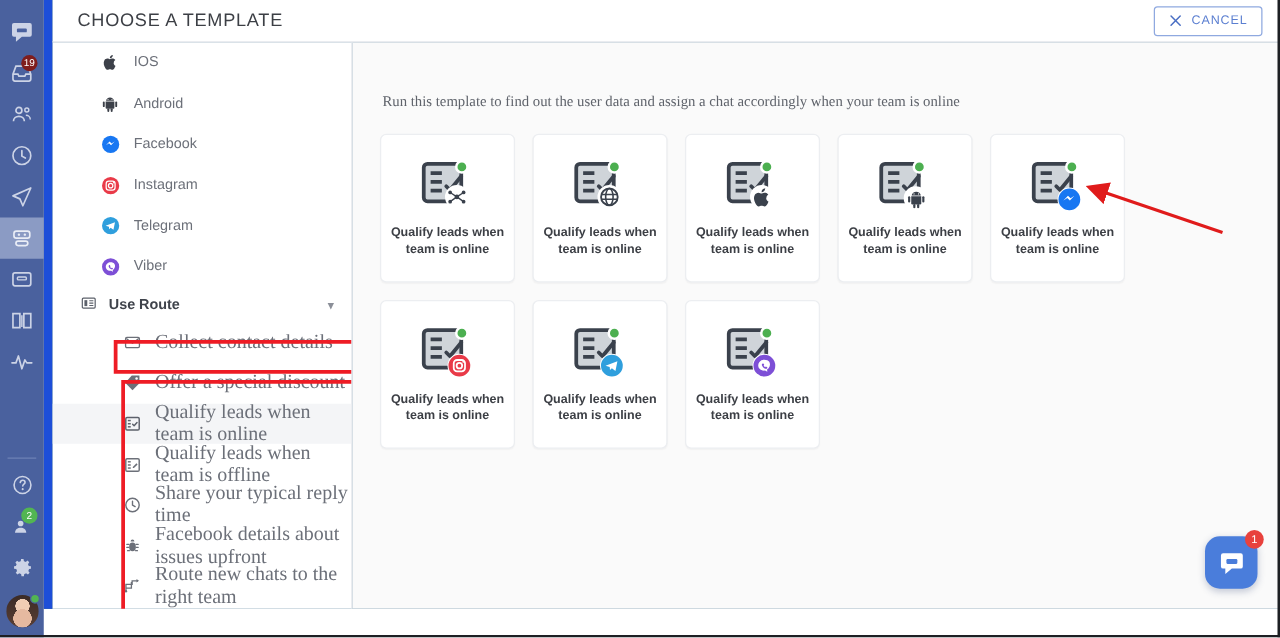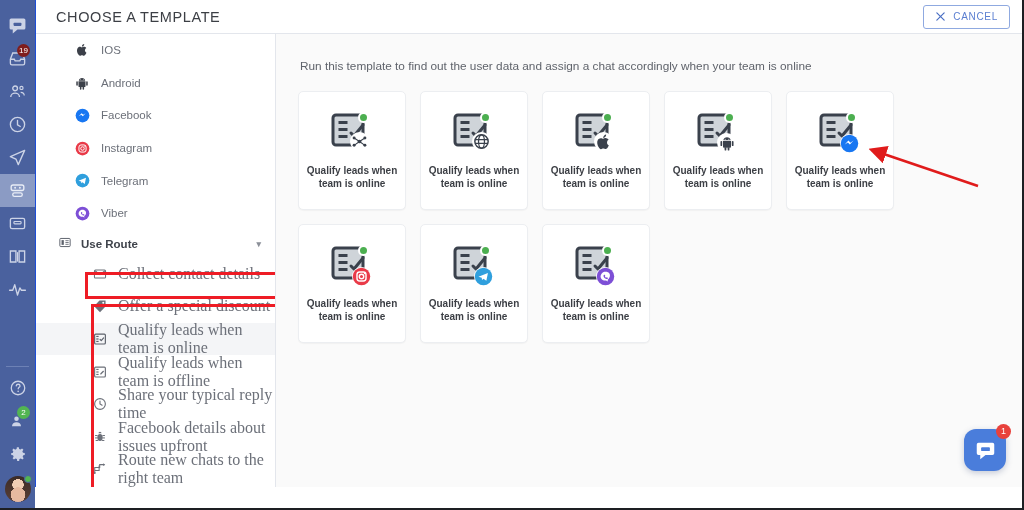--- a/index.html
+++ b/index.html
@@ -49,21 +49,21 @@
                 linear-gradient(#3b2b26, #5a3f35);
     overflow: hidden;
   }
   .avatar-dot {
     position: absolute; right: -1px; top: -1px;
     width: 8px; height: 8px; border-radius: 50%;
     background: #52b552; border: 1px solid #4a619e;
   }
 
   
-  .window { flex: 1; height: 487px; display: flex; flex-direction: column; background: #0c4a6e; border-left: 1px solid #1d4ed8; }
+  .window { flex: 1; height: 487px; display: flex; flex-direction: column; background: #0c4a6e; border-left: 7px solid #1d4ed8; }
 
   .titlebar {
     height: 34px; flex: 0 0 34px;
     background: #fff;
     border-bottom: 1px solid #e3e6ec;
     display: flex; align-items: center; justify-content: space-between;
     padding: 0 14px 0 20px;
   }
   .title {
     font-size: 14.5px; letter-spacing: 0.6px; color: #3c3f45;
@@ -112,21 +112,21 @@
   .sub-row.selected { background: #f4f5f7; }
   .sub-row .ic { width: 15px; height: 15px; display:flex; align-items:center; justify-content:center; flex:0 0 15px; }
 
   
   .redbox { position: absolute; border: 3px solid #ee1c25; pointer-events: none; }
   #redbox-usecases { left: 49px; top: 238px; width: 222px; height: 27px; }
   #redbox-subitems { left: 55px; top: 270px; width: 210px; height: 224px; }
 
   
   .content { flex: 1; background: #fafafa; padding: 18px 20px 0 22px; overflow: hidden; position: relative; }
-  .content-desc { font-size: 11.8px; color: #5f636b; margin: 7px 0 18px 2px; }
+  .content-desc { font-size: 11.8px; color: #5f636b; margin: 22px 0 18px 2px; font-family: Liberation Serif, serif; }
   .cards { display: flex; flex-wrap: wrap; gap: 14px; }
   .card {
     width: 108px; height: 119px;
     background: #fff;
     border: 1px solid #eceef1;
     border-radius: 5px;
     display: flex; flex-direction: column; align-items: center; justify-content: center;
     gap: 5px; cursor: pointer;
     box-shadow: 0 1px 1px rgba(40,45,60,0.04);
   }

